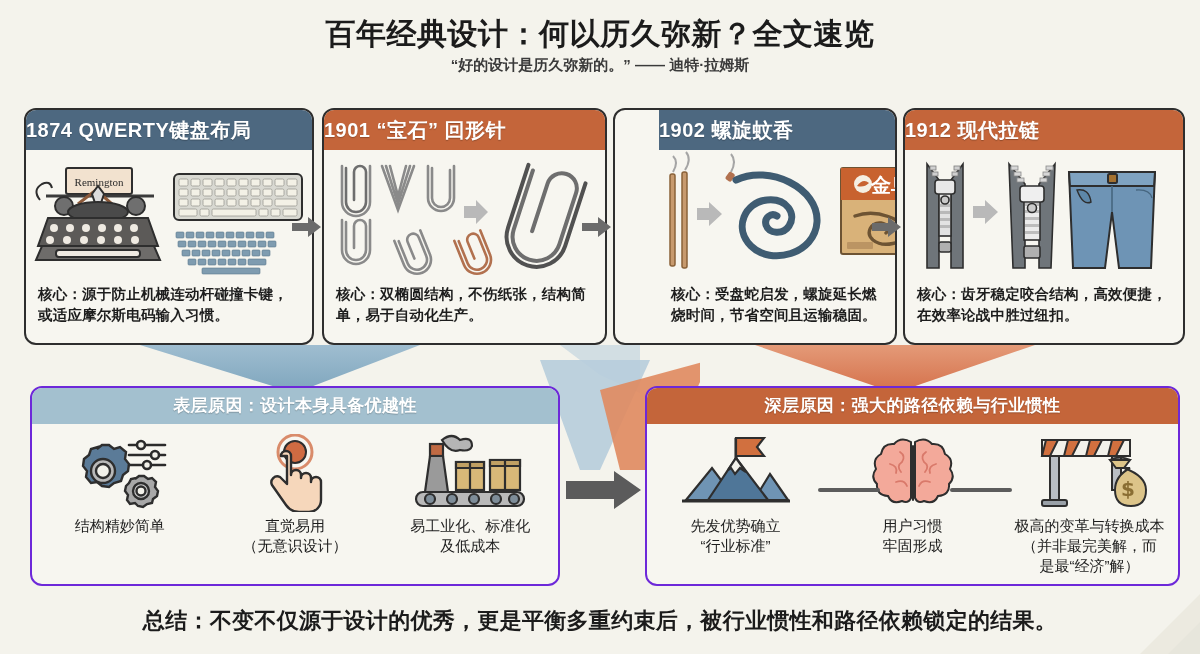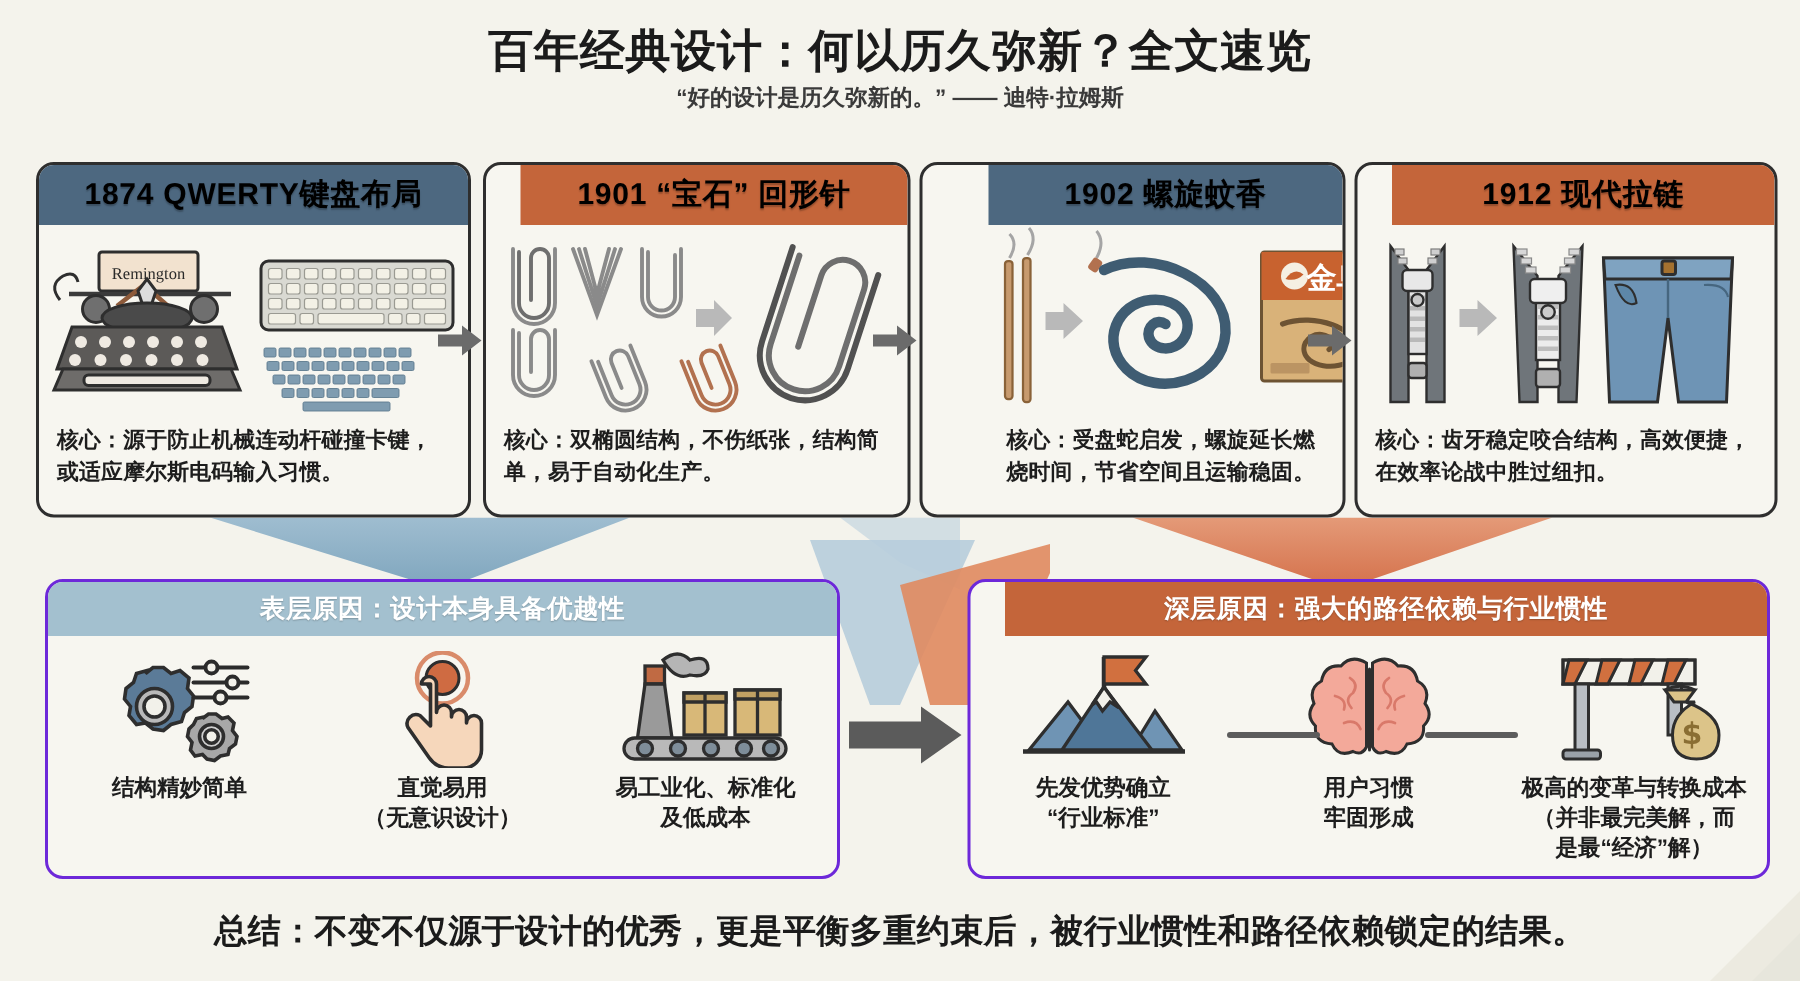--- a/index.html
+++ b/index.html
@@ -26,26 +26,26 @@
   
   .card{
     position:absolute;top:108px;height:237px;
     background:#f7f6f0;
     border:2px solid #2e2e2e;
     border-radius:12px;
     overflow:hidden;
     box-sizing:border-box;
   }
   .card-head{
-    height:40px;line-height:40px;text-align:center;
-    color:#000000;font-size:20px;font-weight:bold;letter-spacing:.5px;
+    height:40px;line-height:40px;text-align:left;
+    color:#ffffff;font-size:20px;font-weight:bold;letter-spacing:.5px;
     text-shadow:0 1px 1px rgba(0,0,0,.25);
   }
   .head-blue{background:#4d6880;}
-  .head-orange{background:#c4653a;margin-left:23px;}
+  .head-orange{background:#c4653a;}
   .card-art{position:relative;height:128px;}
   .card-note{
     padding:6px 12px 0 12px;font-size:14.5px;font-weight:bold;line-height:1.45;
     color:#1d1d1d;letter-spacing:.2px;
   }
 
   .c1{left:24px;width:290px;}
   .c2{left:322px;width:285px;}
   .c3{left:613px;width:284px;padding-left:44px;}
   .c4{left:903px;width:282px;}
@@ -64,21 +64,21 @@
     font-size:17px;font-weight:bold;letter-spacing:.4px;
     text-shadow:0 1px 1px rgba(0,0,0,.22);
   }
   .head-lblue{background:#a3c0cf;}
   .panel-left{left:30px;width:530px;}
   .panel-right{left:645px;width:535px;}
   .pillars{display:flex;height:162px;}
   .pillar{flex:1;display:flex;flex-direction:column;align-items:center;padding-top:8px;}
   .pillar .glyph{height:82px;display:flex;align-items:center;justify-content:center;}
   .pillar .plabel{
-    text-align:center;font-size:15px;font-weight:bold;line-height:1.32;color:#1d1d1d;margin-top:2px;
+    text-align:center;font-size:15px;font-weight:normal;line-height:1.32;color:#1d1d1d;margin-top:2px;
   }
   .connector{position:absolute;top:488px;height:4px;background:#5c5c5c;border-radius:2px;}
 
   .mid-arrow{position:absolute;left:566px;top:470px;width:76px;height:40px;}
 
   
   .footer{
     position:absolute;top:606px;left:0;width:1200px;text-align:center;
     font-size:22px;font-weight:bold;color:#1b1b1b;letter-spacing:.3px;
   }

